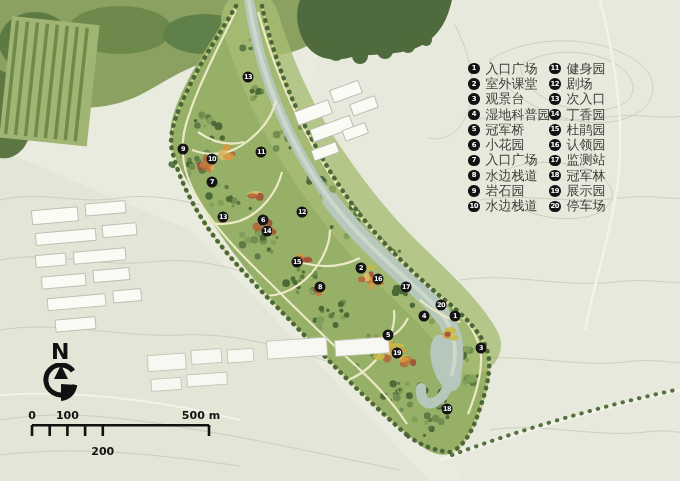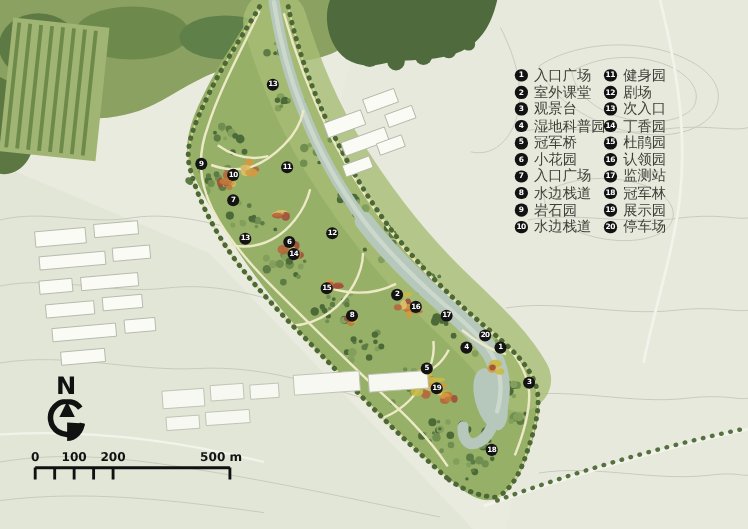--- a/index.html
+++ b/index.html
@@ -613,21 +613,21 @@
       <path d="M31,8 A15,15 0 1 0 33,22" fill="none" stroke="#111" stroke-width="5"></path>
       <path d="M19,21 L19,38 A17,17 0 0 0 35,22 Z" fill="#111"></path>
       <path d="M19,2 L12,16 L26,16 Z" fill="#111"></path>
     </svg>
   </div>
 
   <div class="scalebar">
     <div class="labels" id="scaleLabels">
         <span class="sl" style="left: 6px;">0</span>
         <span class="sl" style="left: 41.4px;">100</span>
-        <span class="sl" style="left: 76.8px;">200</span>
+        <span class="sl" style="left: 76.8px; margin-top: 36px;">200</span>
         <span class="sl" style="left: 175px;">500 m</span>
       </div>
     <svg width="210" height="18" viewBox="0 0 210 18">
       <g id="scaleTicks" stroke="#111" stroke-width="2.6">
           <line x1="6" x2="183" y1="2.2" y2="2.2"></line>
           <line x1="6" x2="6" y1="2" y2="13"></line>
           <line x1="23.7" x2="23.7" y1="2" y2="13"></line>
           <line x1="41.4" x2="41.4" y1="2" y2="13"></line>
           <line x1="59.099999999999994" x2="59.099999999999994" y1="2" y2="13"></line>
           <line x1="76.8" x2="76.8" y1="2" y2="13"></line>

